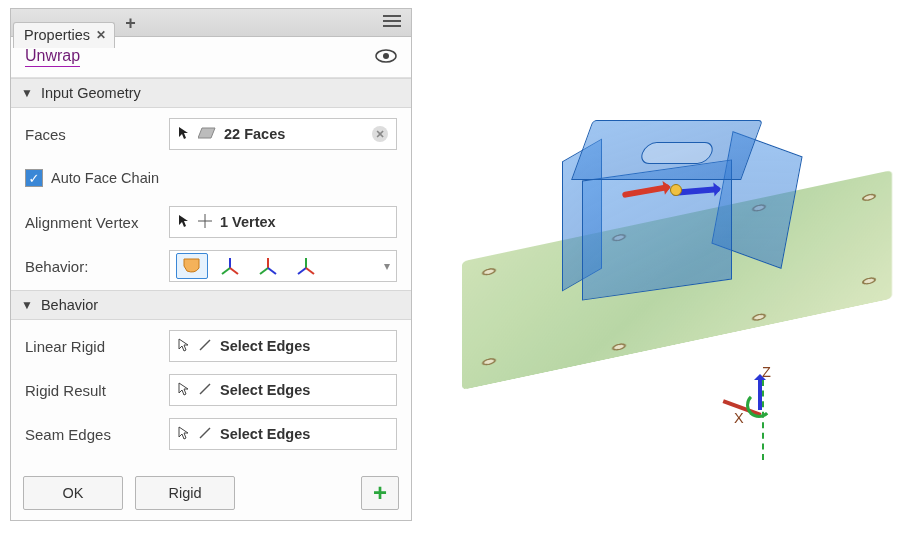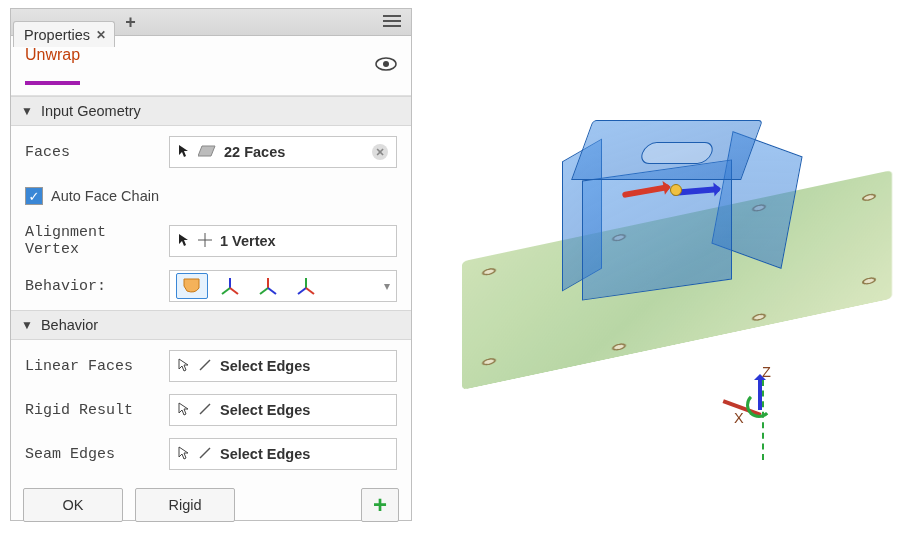--- a/index.html
+++ b/index.html
@@ -6,27 +6,27 @@
   body { width: 918px; height: 543px; background: #fff; display: flex; }
   .panel { width: 402px; height: 513px; margin: 8px 0 0 10px; border: 1px solid #bfbfbf; background: #fdfdfd; color: #444; display: flex; flex-direction: column; }
   .tabbar { height: 28px; background: linear-gradient(#e3e3e3,#d6d6d6); border-bottom: 1px solid #bfbfbf; display: flex; align-items: center; padding: 0 2px; }
   .tab { background: #f5f5f5; border: 1px solid #bfbfbf; border-bottom: none; padding: 2px 8px 2px 10px; display: flex; align-items: center; gap: 6px; height: 26px; position: relative; top: 12px; border-radius: 3px 3px 0 0;}
   .tab .ttl { color: #333; font-size: 14.5px; }
   .tab .x { color: #555; font-weight: bold; cursor: pointer; font-size: 12px; }
   .addtab { color: #555; font-weight: bold; margin: 0 10px; font-size: 18px; cursor: pointer; line-height: 14px;}
   .spacer { flex: 1; }
   .ham { margin-right: 8px; cursor: pointer; }
   .titlebar { display: flex; align-items: center; padding: 10px 14px; border-bottom: 1px solid #e0e0e0; }
-  .titlebar .link { color: #c2410c; font-size: 16px; border-bottom: 4px solid #a21caf; padding-bottom: 17px;}
+  .titlebar .link { color: #701a75; font-size: 16px; border-bottom: 1px solid #a21caf; padding-bottom: 1px;}
   .eye { cursor: pointer; }
   .section-hdr { background: #ececec; border-top: 1px solid #d7d7d7; border-bottom: 1px solid #d7d7d7; padding: 6px 10px; display: flex; align-items: center; gap: 8px; color: #333; font-size: 15px;}
   .section-hdr .tri { font-size: 12px; color: #444; }
   .body { padding: 10px 14px 8px 14px; display: flex; flex-direction: column; gap: 12px; }
   .row { display: flex; align-items: center; gap: 8px; min-height: 32px;}
-  .label { width: 136px; color: #444; font-size: 15px; font-family: Liberation Mono, monospace;}
+  .label { width: 136px; color: #444; font-size: 15px;}
   .field { flex: 1; height: 32px; border: 1px solid #c7c7c7; background: #fff; display: flex; align-items: center; gap: 8px; padding: 0 8px; font-weight: bold; }
   .field.content { color: #333; }
   .field-clear { margin-left: auto; color: #888; background:#ddd; border-radius:50%; width:16px; height:16px; display:flex; align-items:center; justify-content:center; font-size:11px; cursor:pointer;}
   .checkbox { width: 18px; height: 18px; border: 1px solid #999; display: inline-flex; align-items: center; justify-content: center; background: #3a87d6; color:#fff; font-size:13px;}
   .checkbox.empty { background:#fff; }
   .alignbar { flex:1; height:32px; border:1px solid #c7c7c7; background:#fff; display:flex; align-items:center; gap:6px; padding:0 6px;}
   .iconbtn { width:32px; height:26px; display:flex; align-items:center; justify-content:center; cursor:pointer; border-radius:2px;}
   .iconbtn.sel { border:1px solid #3a87d6; background:#e6f2fd;}
   .cursor-ico { width: 12px; height: 14px; display:inline-block; }
   .pglyph { width:18px; height:12px; display:inline-block;}
@@ -180,21 +180,21 @@
     </div>
   </div>
 
   <div class="section-hdr">
     <span class="tri">▼</span>
     <span>Behavior</span>
   </div>
   <div class="body">
 
     <div class="row">
-      <div class="label">Linear Faces</div>
+      <div class="label">Linear Rigid</div>
       <div class="field content">
         <span><svg class="cursor-ico" viewBox="0 0 12 14">
               <path d="M1 1 L1 11 L4 8 L6 13 L8 12 L6 7 L10 7 Z" fill="none" stroke="#444"></path>
             </svg></span>
         <span><svg width="14" height="14">
               <line x1="2" y1="12" x2="12" y2="2" stroke="#555" stroke-width="1.5"></line>
             </svg></span>
         <span>Select Edges</span>
       </div>
     </div>

